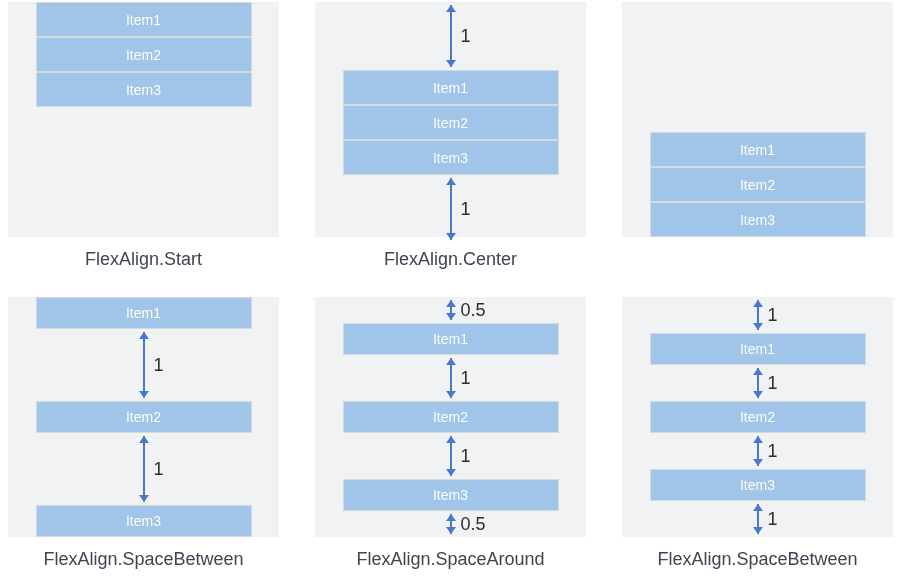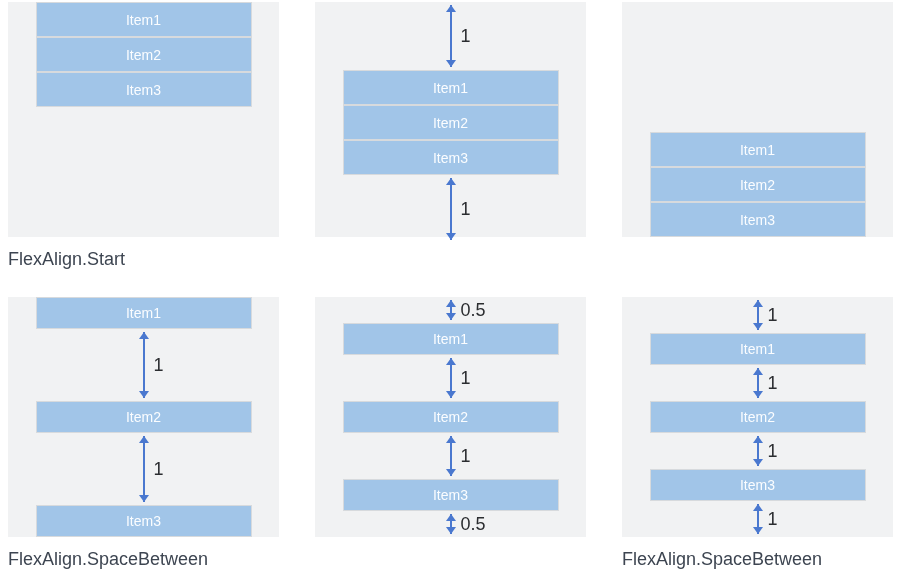--- a/index.html
+++ b/index.html
@@ -31,20 +31,21 @@
     background: var(--panel-bg);
     display: flex;
     flex-direction: column;
     align-items: center;
     overflow: visible;
   }
   .r1 .canvas { height: 235px; }
   .r2 .canvas { height: 240px; }
   .caption {
     margin-top: 11px;
+    text-align: center;
     font-size: 18px;
     line-height: 22px;
     color: var(--caption-text);
   }
   .stack {
     width: 216px;
     display: flex;
     flex-direction: column;
     flex: 0 0 auto;
   }
@@ -121,20 +122,21 @@
       <div class="stack">
         <div class="bar">Item1</div>
         <div class="bar">Item2</div>
         <div class="bar">Item3</div>
       </div>
       <div class="spacer overhang">
         <div class="arrow"></div>
         <div class="num">1</div>
       </div>
     </div>
+    <div class="caption">FlexAlign.Center</div>
   </div>
 
   <div class="panel r1">
     <div class="canvas">
       <div class="filler"></div>
       <div class="stack">
         <div class="bar">Item1</div>
         <div class="bar">Item2</div>
         <div class="bar">Item3</div>
       </div>
@@ -173,20 +175,21 @@
       <div class="spacer">
         <div class="arrow"></div>
         <div class="num">1</div>
       </div>
       <div class="bar">Item3</div>
       <div class="spacer f05">
         <div class="arrow"></div>
         <div class="num">0.5</div>
       </div>
     </div>
+    <div class="caption">FlexAlign.SpaceAround</div>
   </div>
 
   <div class="panel r2">
     <div class="canvas">
       <div class="spacer">
         <div class="arrow"></div>
         <div class="num">1</div>
       </div>
       <div class="bar">Item1</div>
       <div class="spacer">

